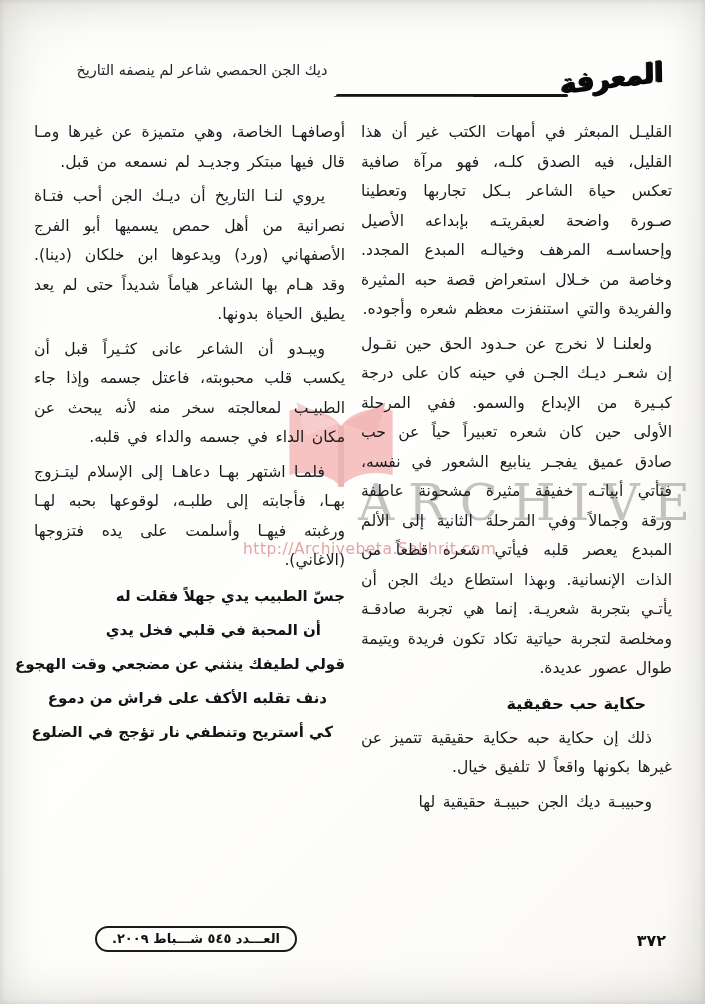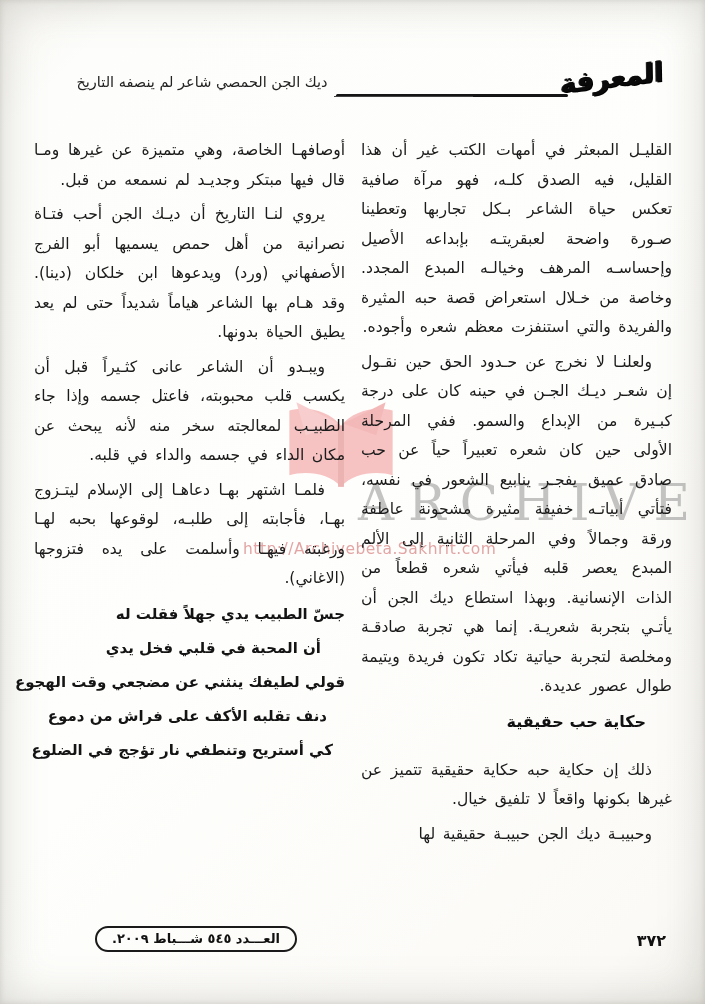--- a/index.html
+++ b/index.html
@@ -24,21 +24,21 @@
     color:#0a0a0a;white-space:nowrap;
   }
   .header-rule{
     position:absolute;right:102px;top:34px;width:232px;height:3px;
     background:#151515;border-radius:2px;
   }
   .header-rule::after{
     content:"";position:absolute;left:-2px;top:2px;width:60%;height:1px;background:#444;
   }
   .article-title{
-    position:absolute;left:28px;top:14px;width:278px;
+    position:absolute;left:28px;top:2px;width:278px;
     text-align:center;font-size:14.5px;font-weight:500;
     color:#222;letter-spacing:0;white-space:nowrap;
   }
   
   .wm-layer{position:absolute;inset:0;pointer-events:none;z-index:1;}
   .wm-book{position:absolute;left:281px;top:400px;width:120px;height:108px;opacity:.5;}
   .wm-text{
     position:absolute;left:204px;top:474px;width:500px;
     font-family:"DejaVu Serif", serif;
     font-size:50px;font-weight:500;letter-spacing:14px;
@@ -55,23 +55,23 @@
     display:flex;gap:16px;direction:rtl;z-index:2;
   }
   .col{width:calc(50% - 8px);}
   .col p{
     margin:0 0 5px;
     font-size:15.6px;line-height:29.5px;
     text-align:justify;text-align-last:right;
     text-indent:20px;word-spacing:2.5px;
     color:#1b1b1b;
   }
-  .col p.cont{text-indent:0;margin-top:18px;}
+  .col p.cont{text-indent:0;}
   .section-heading{
-    margin:3px 0 19px;font-size:16px;font-weight:bold;
+    margin:3px 0 5px;font-size:16px;font-weight:bold;
     text-indent:26px;line-height:30px;color:#111;
   }
   .verse{
     margin:0 0 4px;font-size:15px;font-weight:bold;
     line-height:30px;text-align:right;color:#141414;
     white-space:nowrap;
   }
   .verse.ind1{padding-right:24px;text-align:right;}
   .verse.ind2{padding-right:12px;}
   .verse.ind3{padding-right:18px;}

